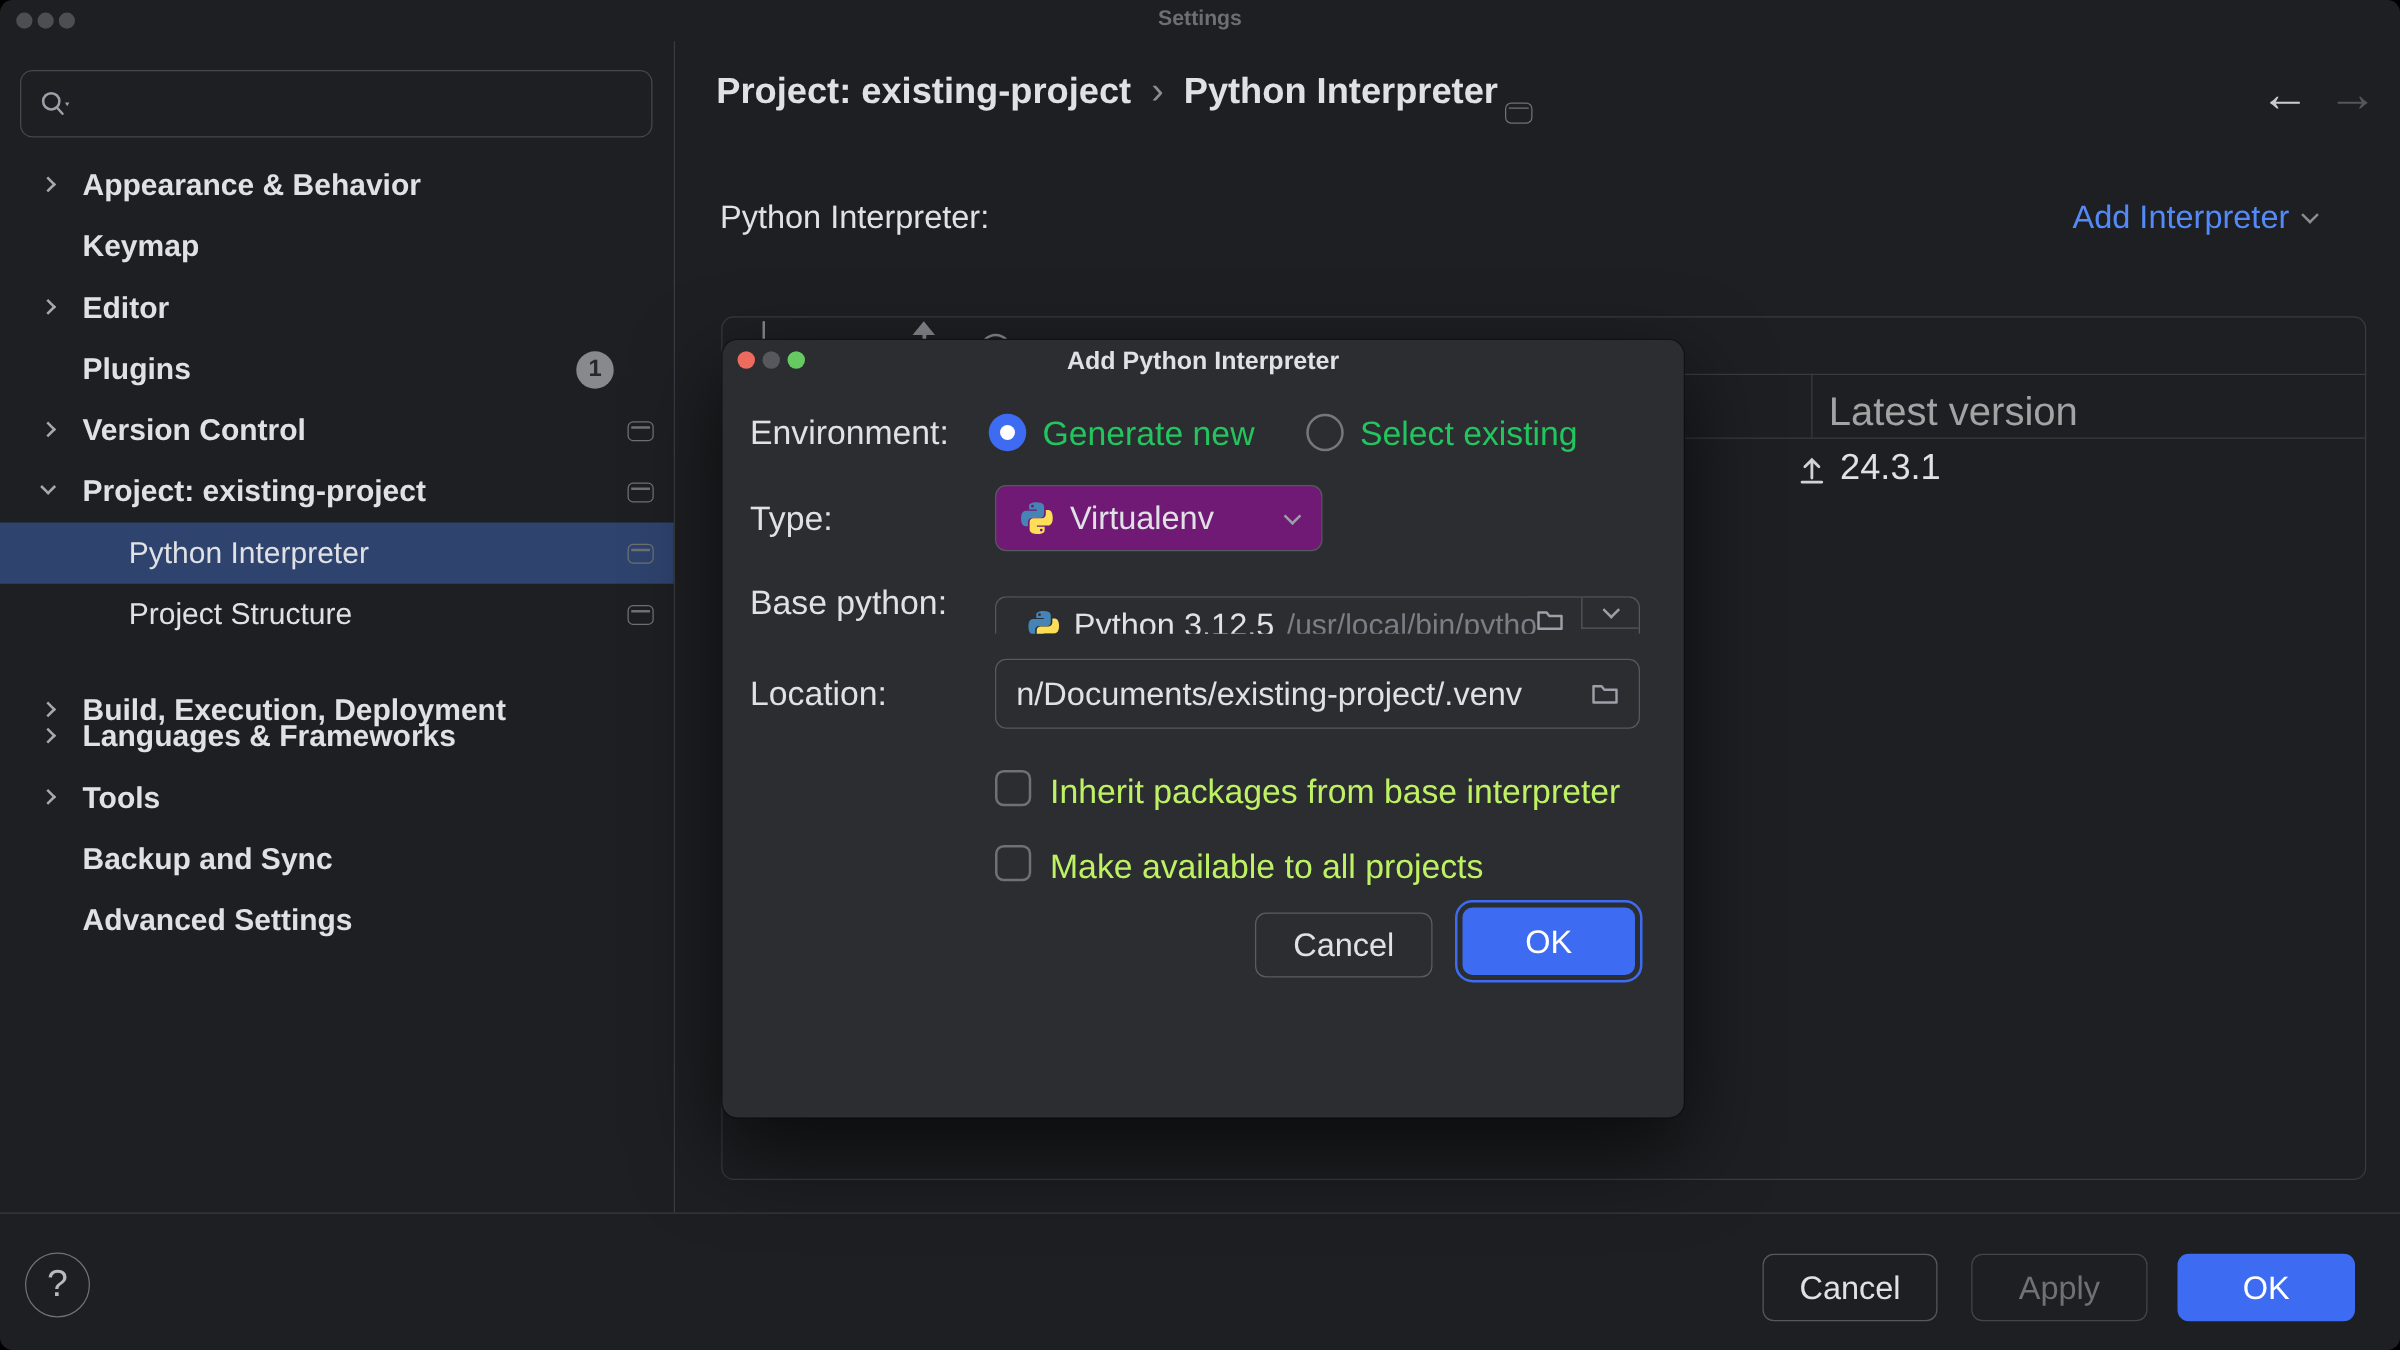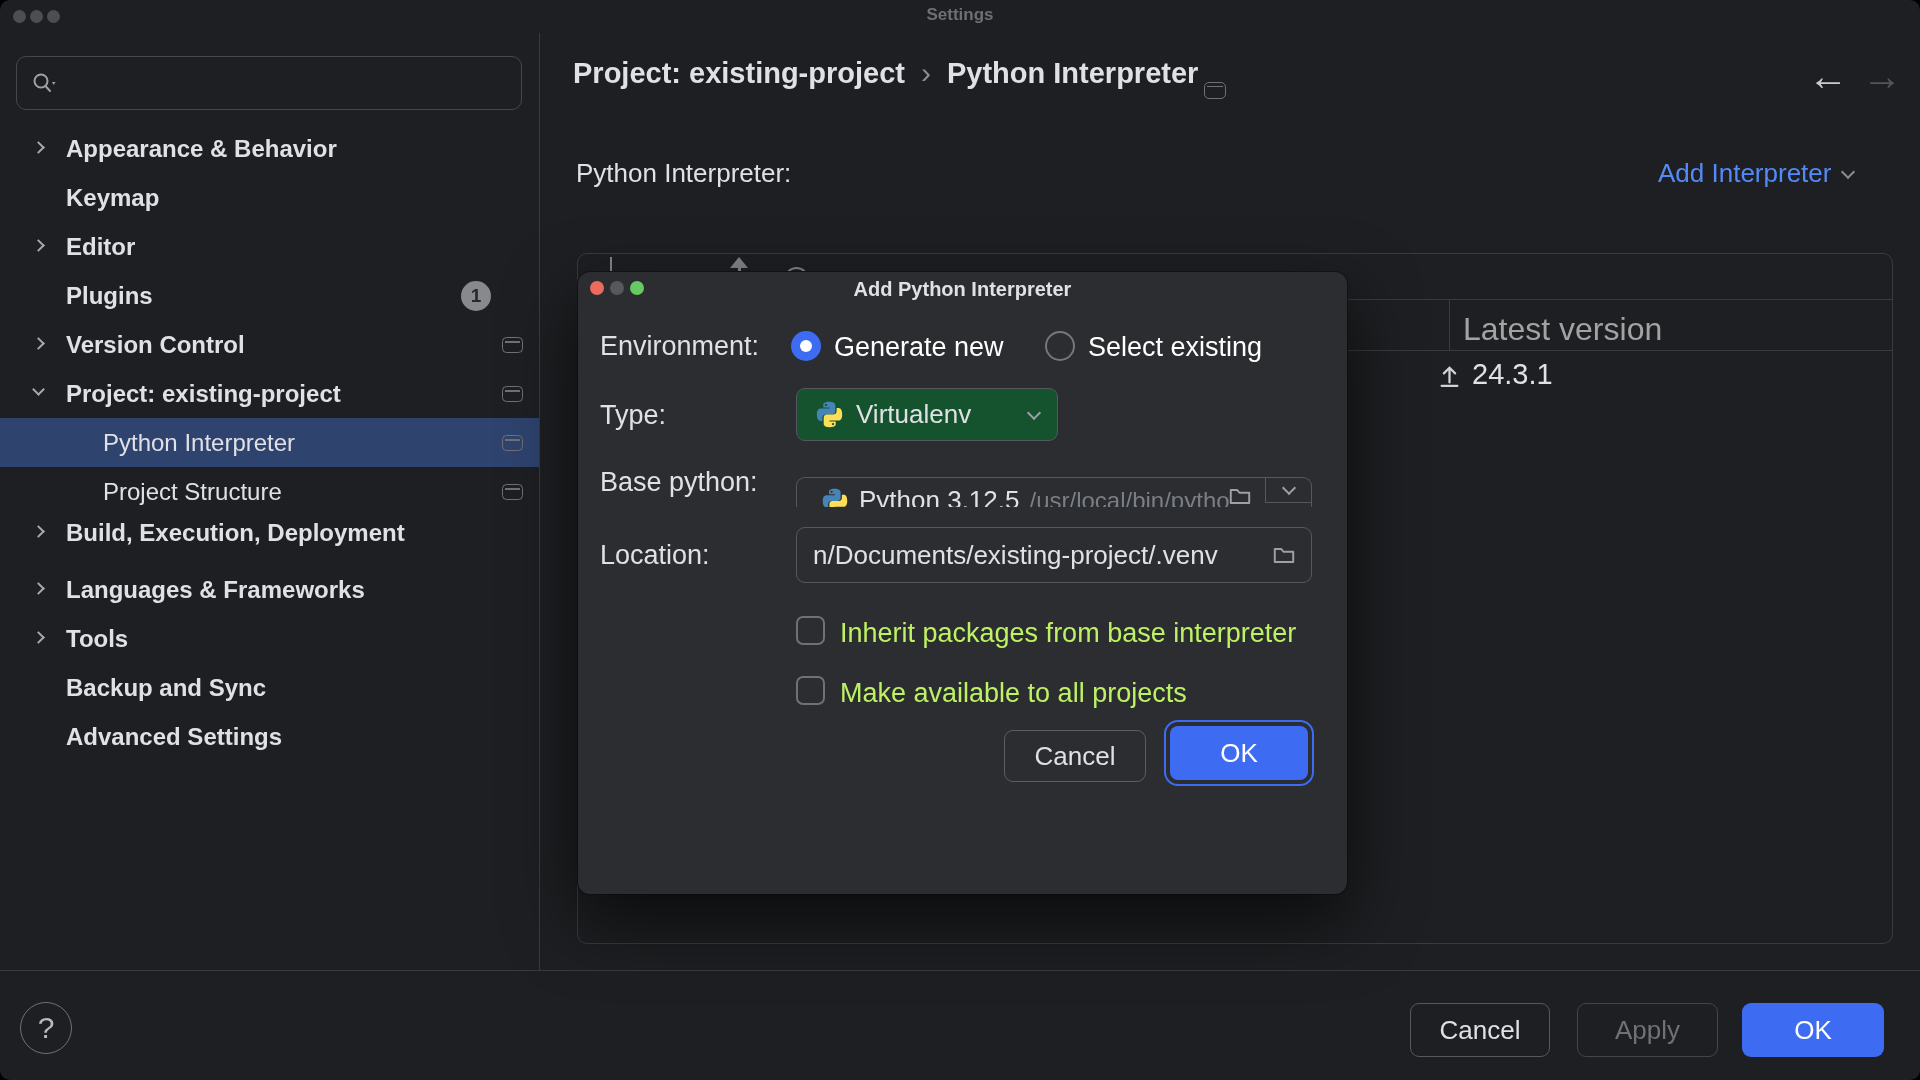--- a/index.html
+++ b/index.html
@@ -72,23 +72,23 @@
     box-shadow:0 26px 70px rgba(0,0,0,.65), 0 0 0 1px #151618; }
   .dlg-dot { position:absolute; top:9px; width:14px; height:14px; border-radius:50%; }
   #dlg-title { position:absolute; top:6px; left:0; right:0; text-align:center;
     font-size:20px; font-weight:700; color:#dfe1e5; }
   .dlg-label { position:absolute; left:22px; font-size:27px; color:#dfe1e5; }
   .radio { position:absolute; width:30px; height:30px; border-radius:50%; }
   .radio.on { background:#3d6cf2; }
   .radio.on::after { content:''; position:absolute; left:9px; top:9px; width:12px; height:12px;
     border-radius:50%; background:#fff; }
   .radio.off { border:2px solid #74777c; }
-  .radio-lbl { position:absolute; font-size:27px; color:#ffffff; white-space:nowrap; }
+  .radio-lbl { position:absolute; font-size:27px; color:#22c55e; white-space:nowrap; }
   #type-select { position:absolute; left:218px; top:116px; width:262px; height:53px;
-    background:#14532d; border:1px solid #55585e; border-radius:9px;
+    background:#701a75; border:1px solid #55585e; border-radius:9px;
     display:flex; align-items:center; padding:0 18px; gap:12px; }
   #type-select .tname { font-size:26px; color:#dfe1e5; flex:1; }
   #base-combo { position:absolute; left:218px; top:205px; width:516px; height:30px;
     border:1px solid #55585e; border-bottom:none; border-radius:9px 9px 0 0; overflow:hidden; }
   #base-combo .inner { position:absolute; left:24px; top:7px; display:flex; align-items:center; gap:10px; white-space:nowrap; }
   #base-combo .bname { font-size:26px; color:#dfe1e5; }
   #base-combo .bpath { font-size:24px; color:#7a7e85; }
   #base-folder { position:absolute; right:58px; top:5px; }
   #base-chevseg { position:absolute; right:0; top:0; width:46px; height:25px;
     border-left:1px solid #55585e; border-bottom:1px solid #55585e;
@@ -181,21 +181,21 @@
     <span class="paneic"></span>
   </div>
   <div class="srow child sel" style="top:418px">
     <span class="lbl">Python Interpreter</span>
     <span class="paneic"></span>
   </div>
   <div class="srow child" style="top:467px">
     <span class="lbl">Project Structure</span>
     <span class="paneic"></span>
   </div>
-  <div class="srow" style="top:508px">
+  <div class="srow" style="top:544px">
     <span class="chev"></span>
     <span class="lbl">Build, Execution, Deployment</span>
   </div>
   <div class="srow" style="top:565px">
     <span class="chev"></span>
     <span class="lbl">Languages &amp; Frameworks</span>
   </div>
   <div class="srow" style="top:614px">
     <span class="chev"></span>
     <span class="lbl">Tools</span>

